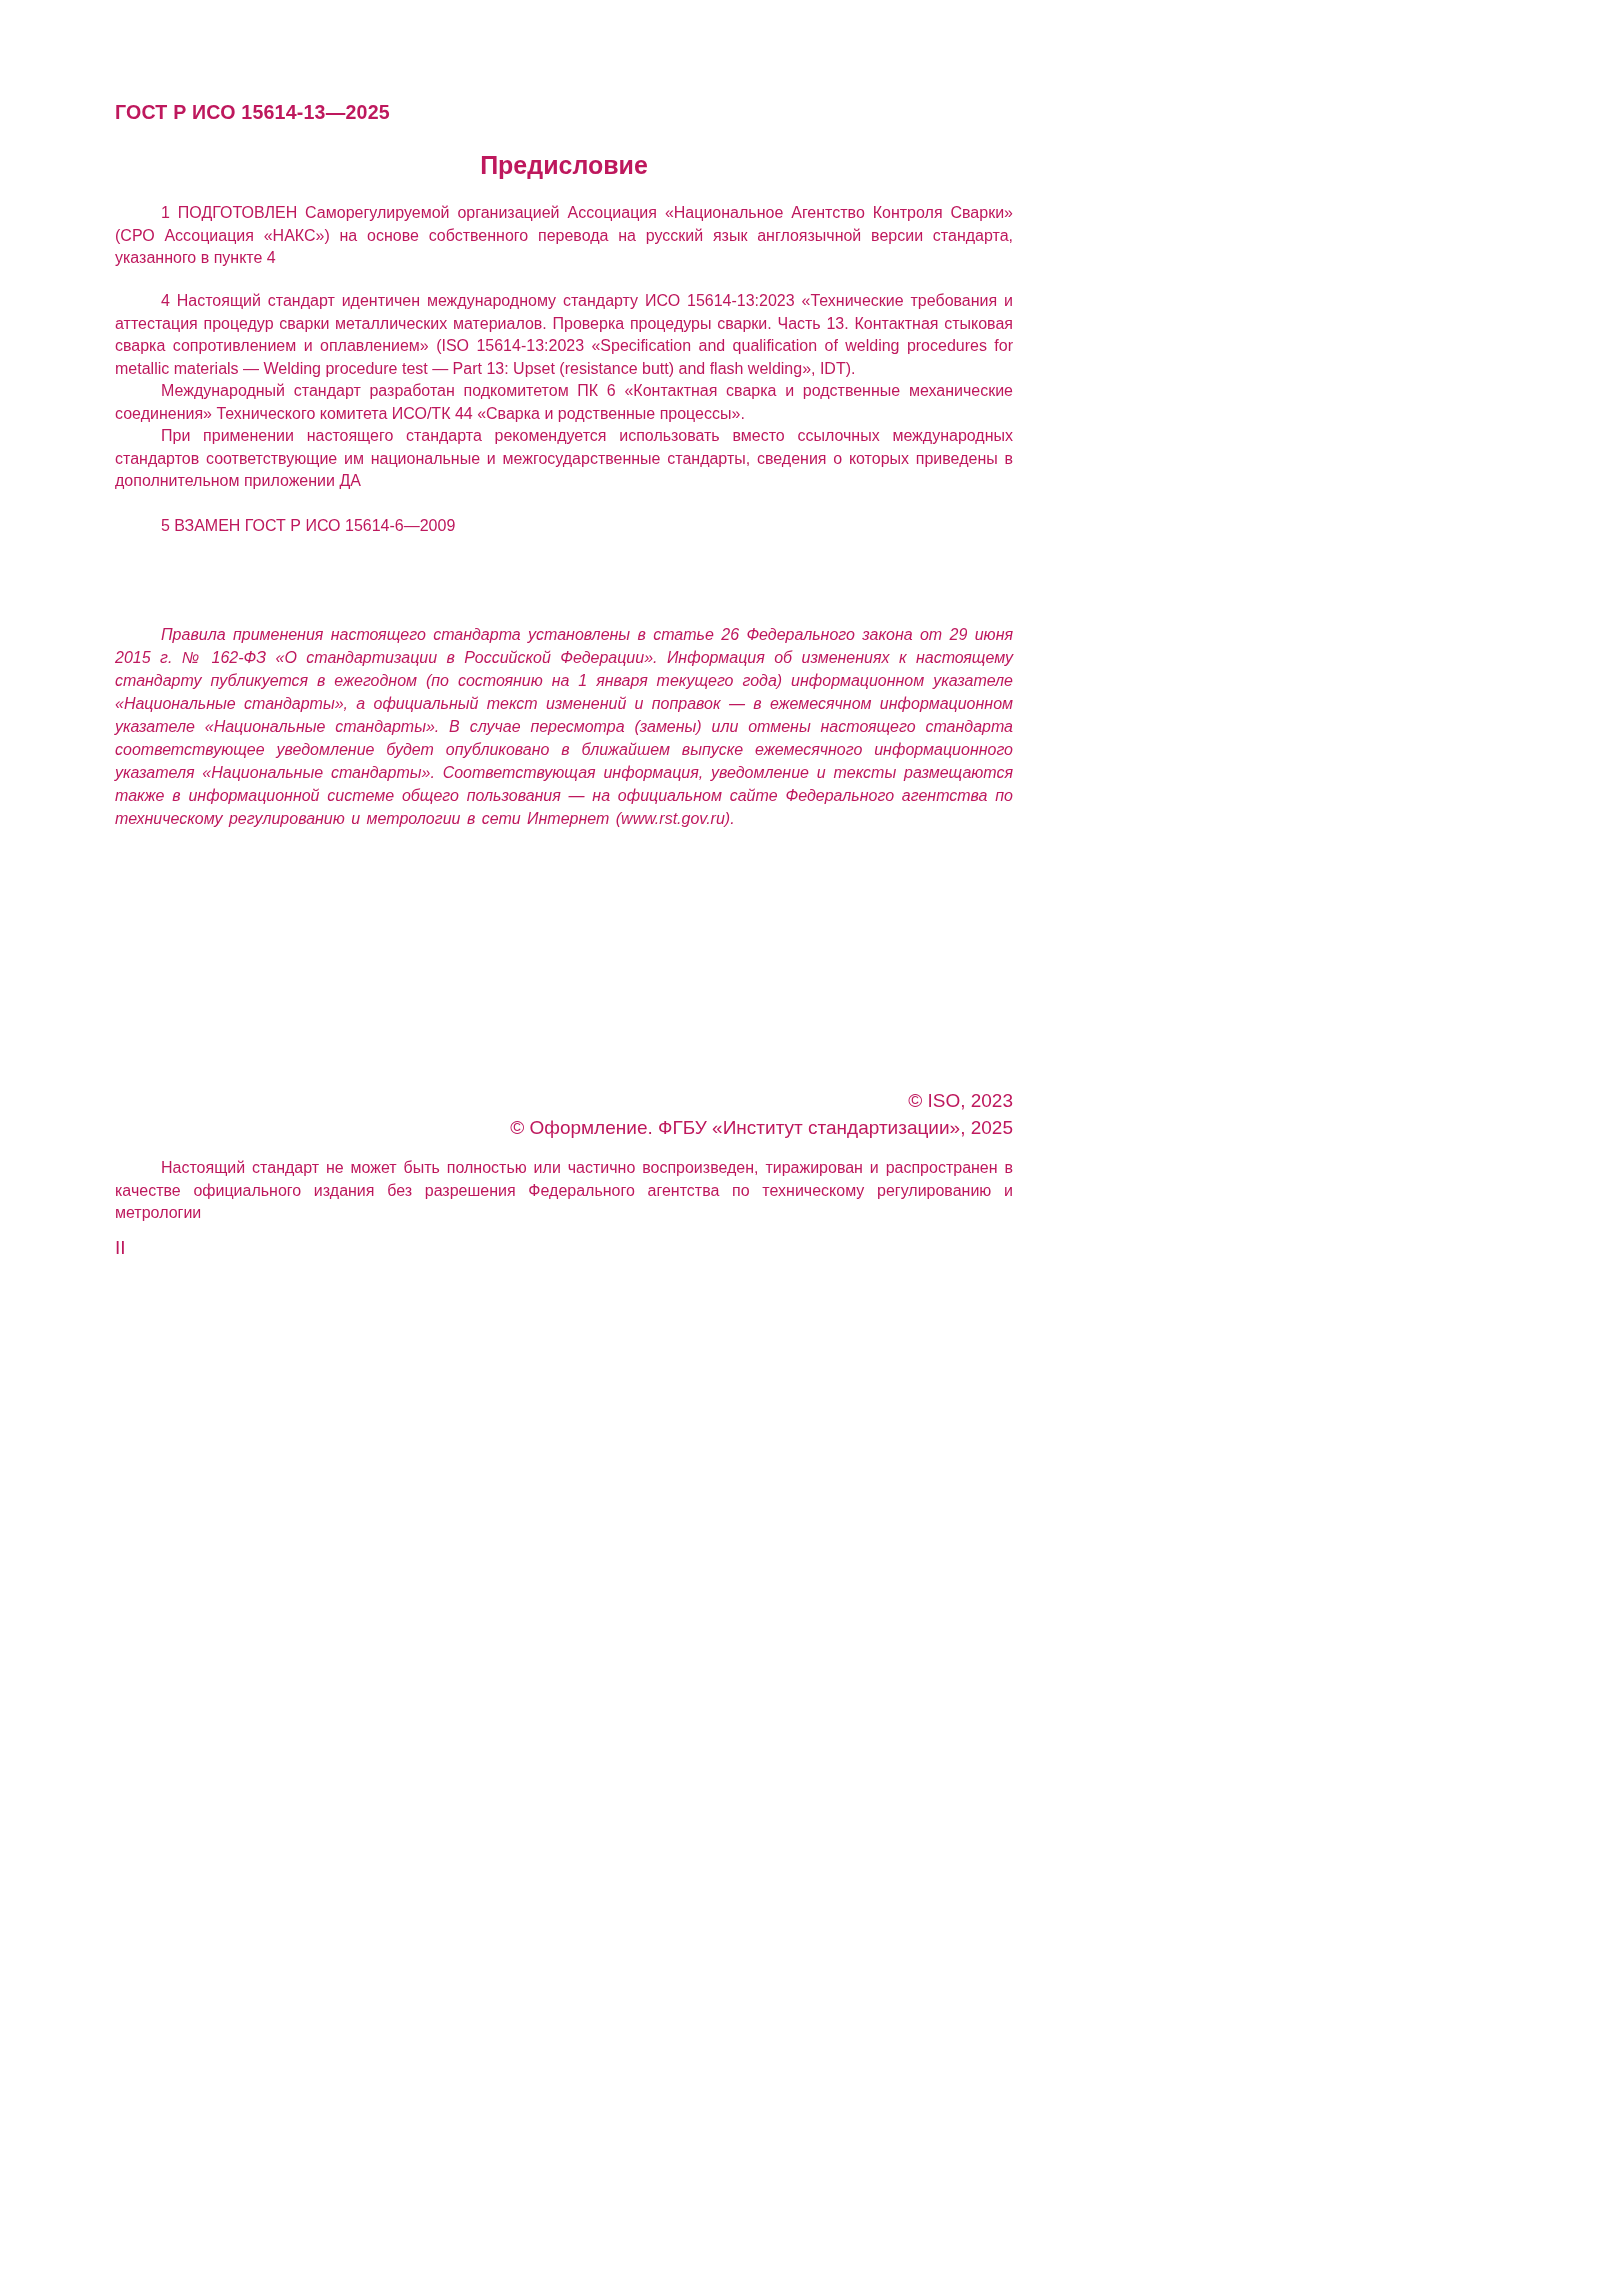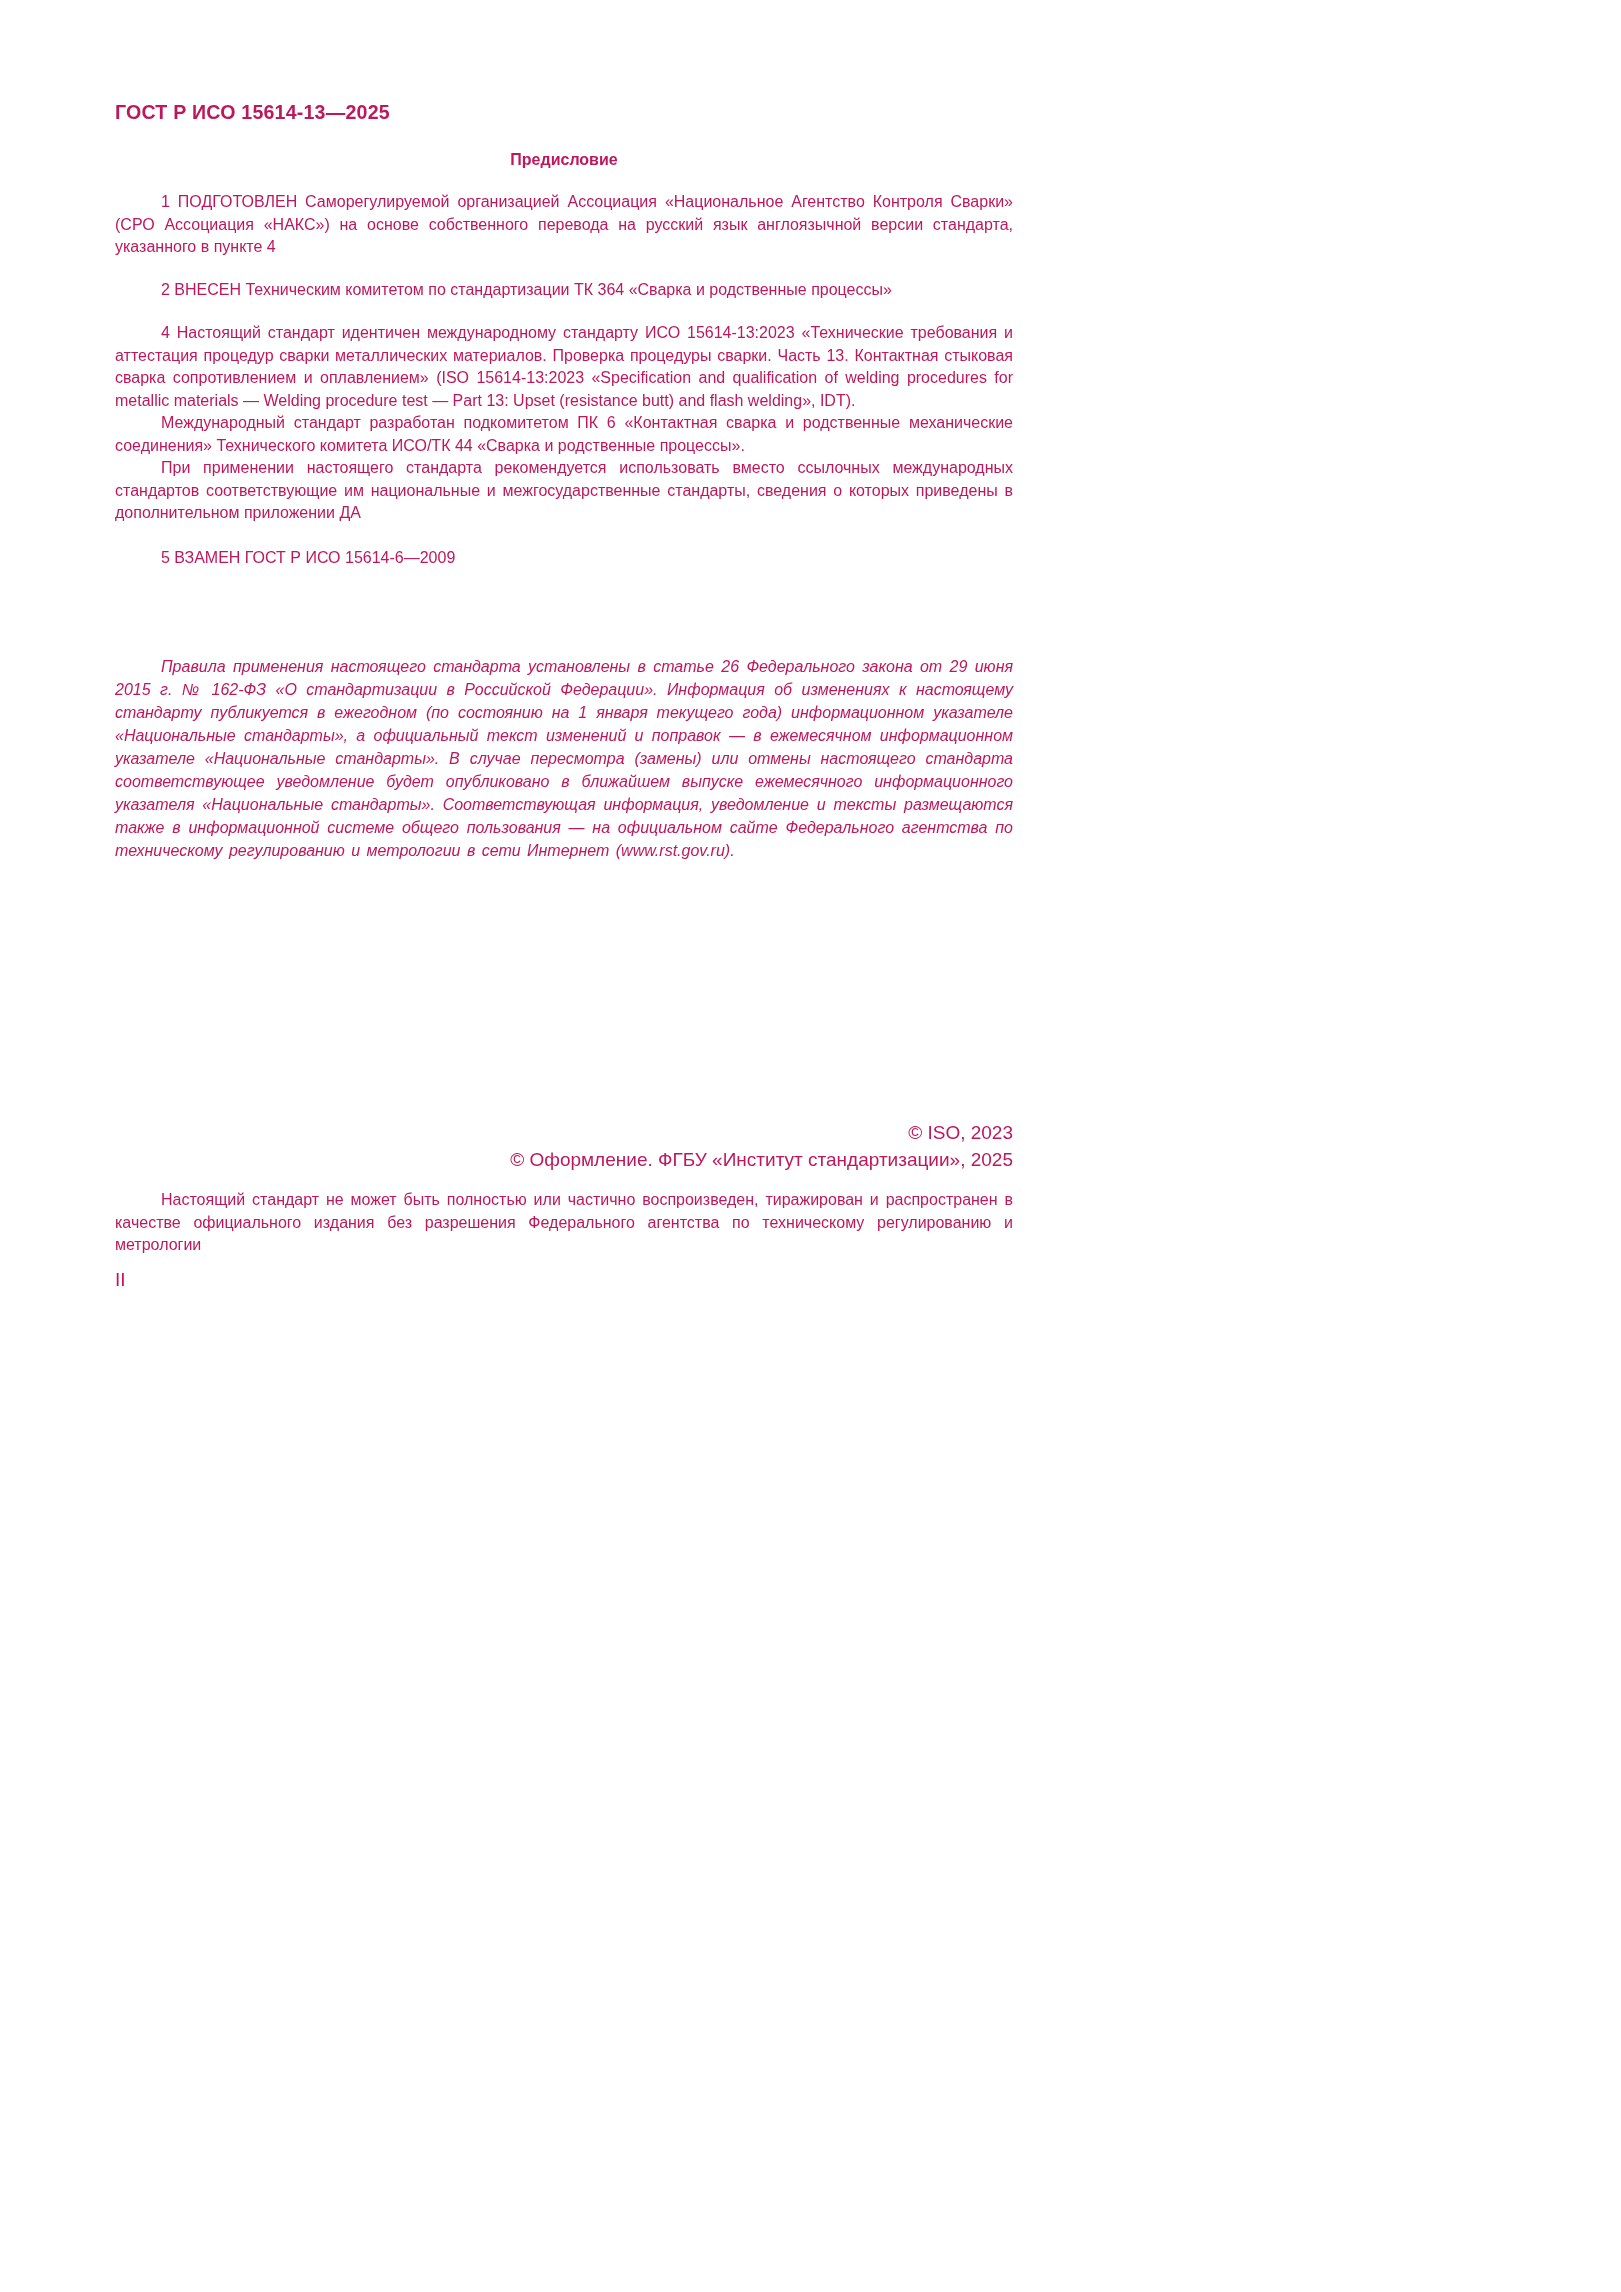--- a/index.html
+++ b/index.html
@@ -24,21 +24,21 @@
   }
   .doc-code {
     font-weight: bold;
     font-size: 19.6px;
     letter-spacing: 0.2px;
   }
   .title {
     margin: 26.5px 0 0 0;
     text-align: center;
     font-weight: bold;
-    font-size: 16px;
+    font-size: 25px;
   }
   p {
     margin: 0;
     font-size: 16px;
     line-height: 22.5px;
     text-align: justify;
     text-indent: 46px;
   }
   .item { margin-top: 20.6px; }
   .first { margin-top: 22.5px; }
@@ -67,21 +67,20 @@
 
 <div class="page">
   <div class="content">
 
     <div class="doc-code">ГОСТ Р ИСО 15614-13—2025</div>
 
     <h1 class="title">Предисловие</h1>
 
     <p class="item first">1  ПОДГОТОВЛЕН Саморегулируемой организацией Ассоциация «Национальное Агентство Контроля Сварки» (СРО Ассоциация «НАКС») на основе собственного перевода на русский язык англоязычной версии стандарта, указанного в пункте 4</p>
 
-    <p class="item">2  ВНЕСЕН Техническим комитетом по стандартизации ТК 364 «Сварка и родственные процессы»</p>
 
 
     <p class="item">4  Настоящий стандарт идентичен международному стандарту ИСО 15614-13:2023 «Технические требования и аттестация процедур сварки металлических материалов. Проверка процедуры сварки. Часть 13. Контактная стыковая сварка сопротивлением и оплавлением» (ISO 15614-13:2023 «Specification and qualification of welding procedures for metallic materials — Welding procedure test — Part 13: Upset (resistance butt) and flash welding», IDT).</p>
 
     <p class="sub">Международный стандарт разработан подкомитетом ПК 6 «Контактная сварка и родственные механические соединения» Технического комитета ИСО/ТК 44 «Сварка и родственные процессы».</p>
 
     <p class="sub">При применении настоящего стандарта рекомендуется использовать вместо ссылочных международных стандартов соответствующие им национальные и межгосударственные стандарты, сведения о которых приведены в дополнительном приложении ДА</p>
 
     <p class="item item5">5  ВЗАМЕН ГОСТ Р ИСО 15614-6—2009</p>
 

